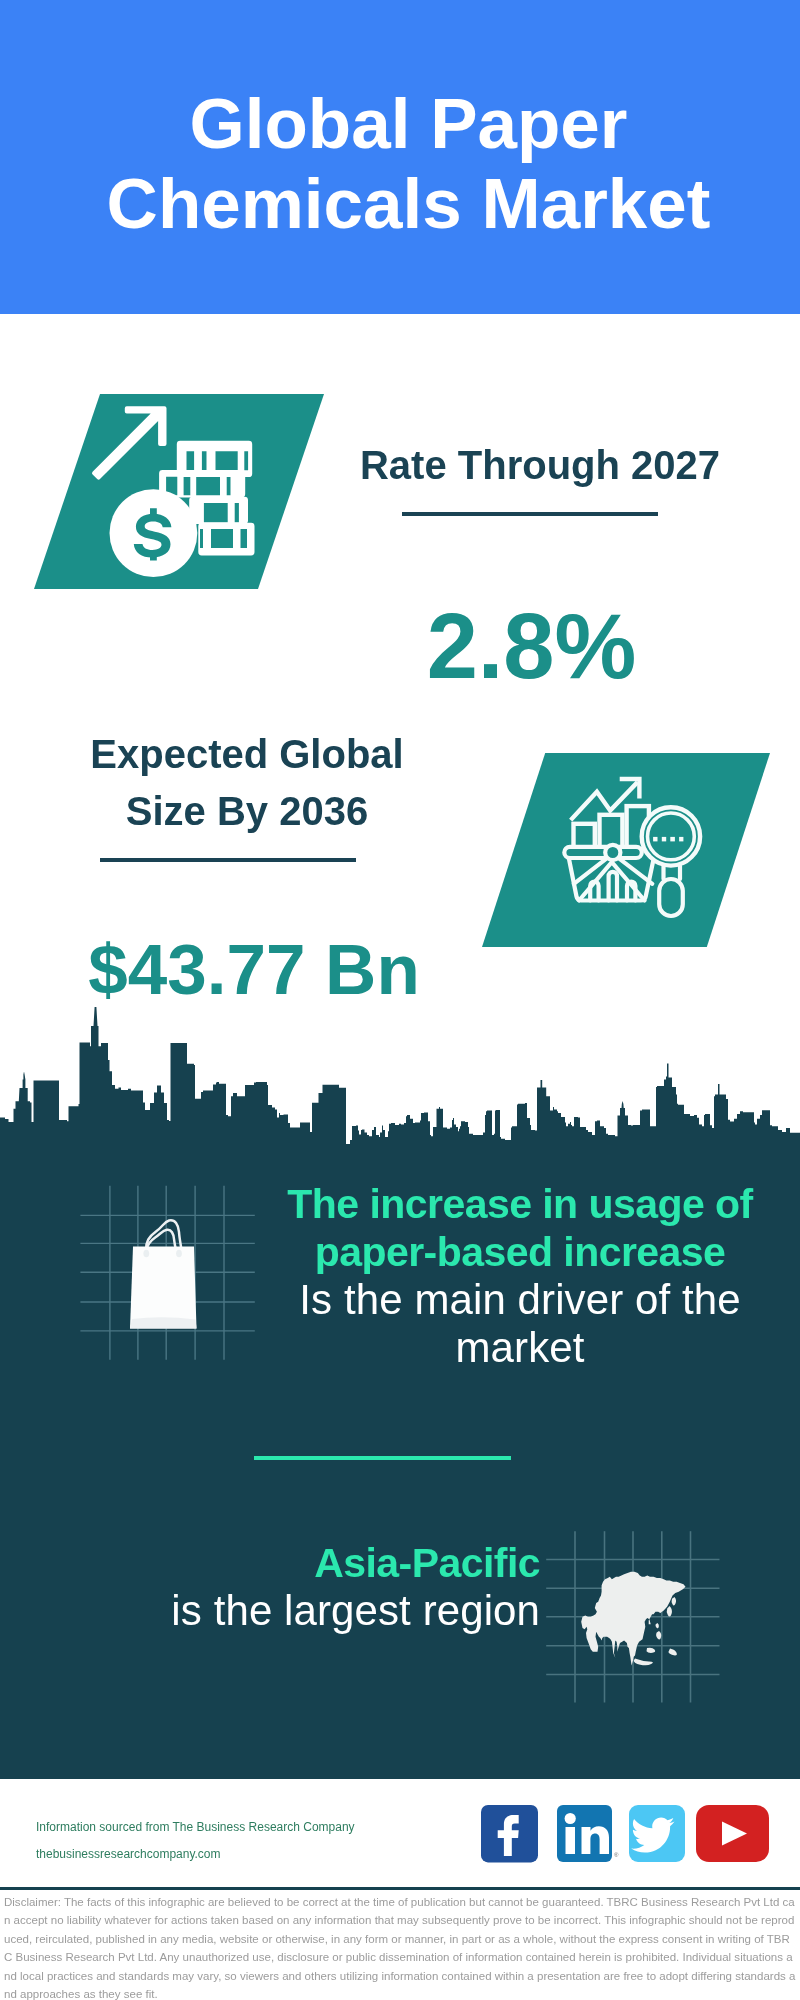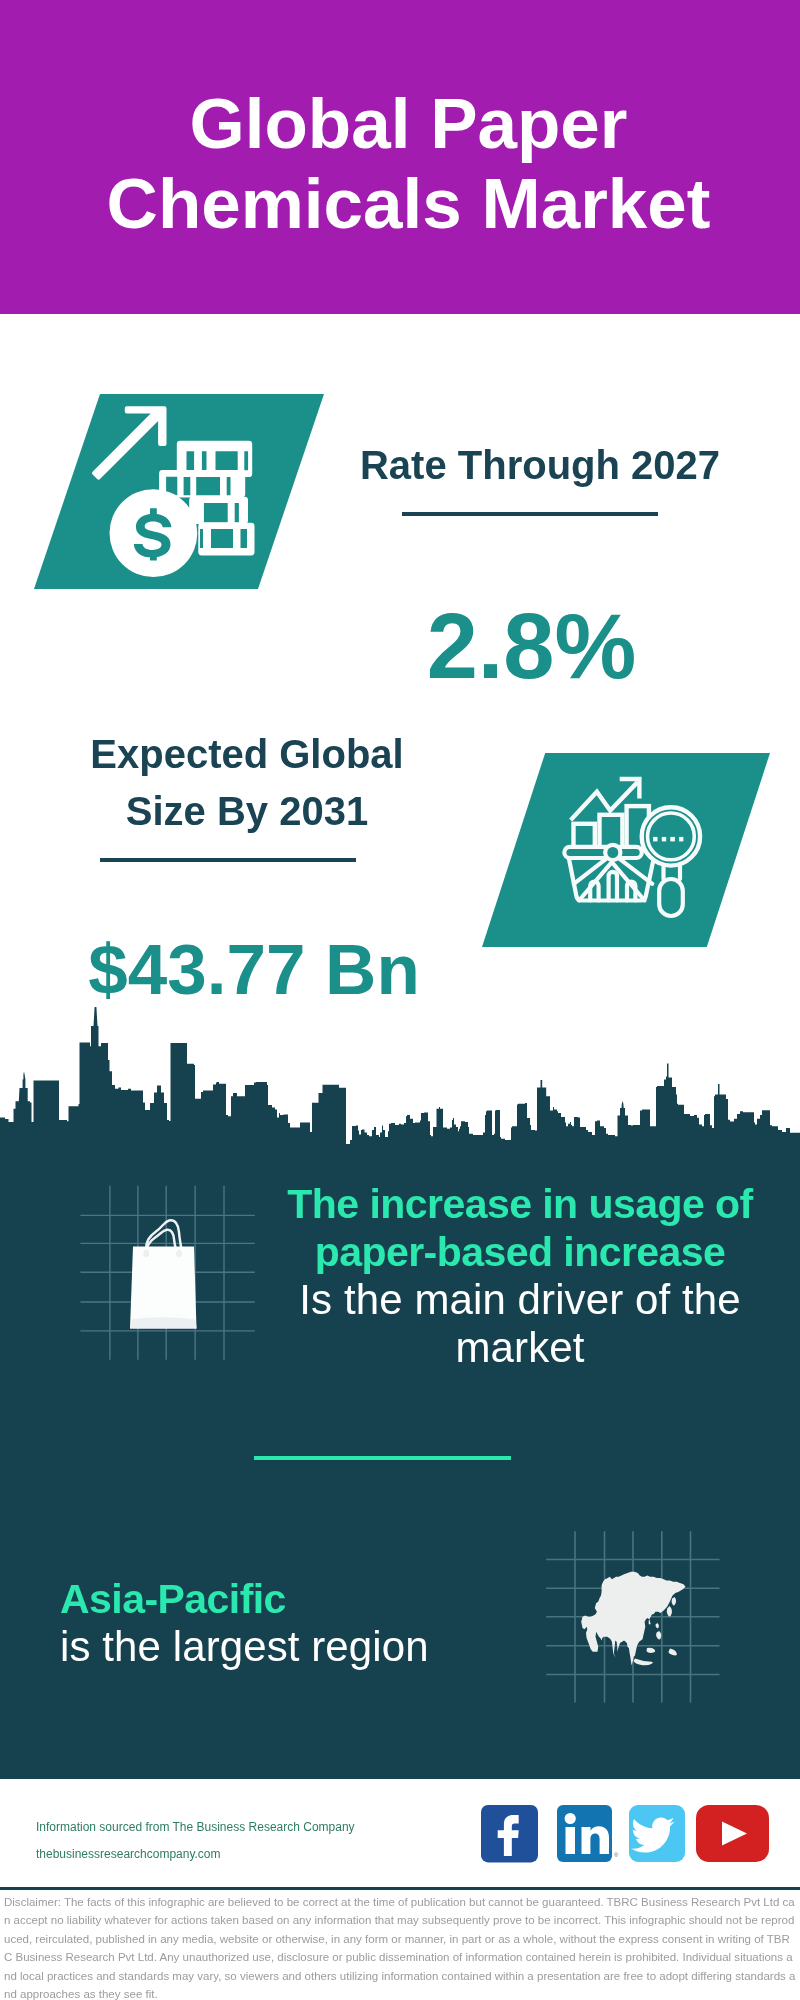--- a/index.html
+++ b/index.html
@@ -1,21 +1,21 @@
 <!DOCTYPE html>
 <html><head>
 <meta charset="utf-8">
 <style>
   html,body{margin:0;padding:0;}
   body{width:800px;height:2000px;background:#ffffff;font-family:"Liberation Sans",sans-serif;overflow:hidden;-webkit-font-smoothing:antialiased;}
   .page{position:relative;width:800px;height:2000px;overflow:hidden;}
   .abs{position:absolute;}
 
   
-  .hdr{left:0;top:0;width:800px;height:314px;background:#a21caf;}
+  .hdr{left:0;top:0;width:800px;height:314px;background:#3b82f6;}
   .hdr-t{left:0;top:84px;width:817px;text-align:center;color:#FFFFFF;font-size:71px;font-weight:bold;line-height:80px;}
 
   
   .stat-h{font-size:40px;font-weight:bold;color:#1A4354;line-height:57px;text-align:center;}
   .stat-v{font-weight:bold;color:#1B8F89;text-align:center;margin-top:44px;}
   .rule{background:#1A4354;height:4px;}
 
   .dk-b{font-size:41px;font-weight:bold;color:#2BE8AE;line-height:48px;letter-spacing:-0.55px;}
   .dk-n{font-size:42px;font-weight:normal;color:#FFFFFF;line-height:48px;letter-spacing:0.1px;}
 
@@ -60,21 +60,21 @@
   </div>
   <div class="abs stat-h" style="left:340px;top:380px;width:400px;">
     <br>
     <span>Rate Through 2027</span>
   </div>
   <div class="abs rule" style="left:402px;top:512px;width:256px;"></div>
   <div class="abs stat-v" style="left:340px;top:552px;width:383px;font-size:92px;line-height:100px;">2.8%</div>
 
   <div class="abs stat-h" style="left:47px;top:726px;width:400px;">
     <span>Expected Global</span><br>
-    <span>Size By 2031</span>
+    <span>Size By 2036</span>
   </div>
   <div class="abs rule" style="left:100px;top:858px;width:256px;"></div>
   <div class="abs stat-v" style="left:56px;top:886px;width:396px;font-size:71px;line-height:80px;">$43.77 Bn</div>
 
   <div class="abs" style="left:482px;top:753px;width:288px;height:194px;">
     <svg width="288" height="194" viewBox="0 0 288 194">
       <polygon points="63.2,0 288,0 224.8,194 0,194" fill="#1B8F89"></polygon>
       <g fill="none" stroke="#F4FBFA" stroke-width="4.4" stroke-linecap="square" stroke-linejoin="miter">
 
         <polyline points="90.2,65.5 114.9,38.7 128.2,57.5 154.0,30.7"></polyline>
@@ -152,21 +152,21 @@
 
   <div class="abs" style="left:280px;top:1180px;width:480px;text-align:center;">
     <div class="dk-b">The increase in usage of</div>
     <div class="dk-b">paper-based increase</div>
     <div class="dk-n">Is the main driver of the</div>
     <div class="dk-n">market</div>
   </div>
 
   <div class="abs" style="left:254px;top:1456px;width:257px;height:4px;background:#2BE8AE;"></div>
 
-  <div class="abs" style="left:60px;top:1539px;width:480px;text-align:left;margin-top:36px;">
+  <div class="abs" style="left:60px;top:1539px;width:480px;text-align:right;">
     <div class="dk-b">Asia-Pacific</div>
     <div class="dk-n">is the largest region</div>
   </div>
 
   <div class="abs" style="left:540px;top:1525px;width:190px;height:185px;">
     <svg width="190" height="185" viewBox="0 0 190 185">
       <g stroke="#49737F" stroke-width="1.6">
         <line x1="35.0" y1="6.2" x2="35.0" y2="177.5"></line>
         <line x1="64.5" y1="6.2" x2="64.5" y2="177.5"></line>
         <line x1="93.0" y1="6.2" x2="93.0" y2="177.5"></line>

